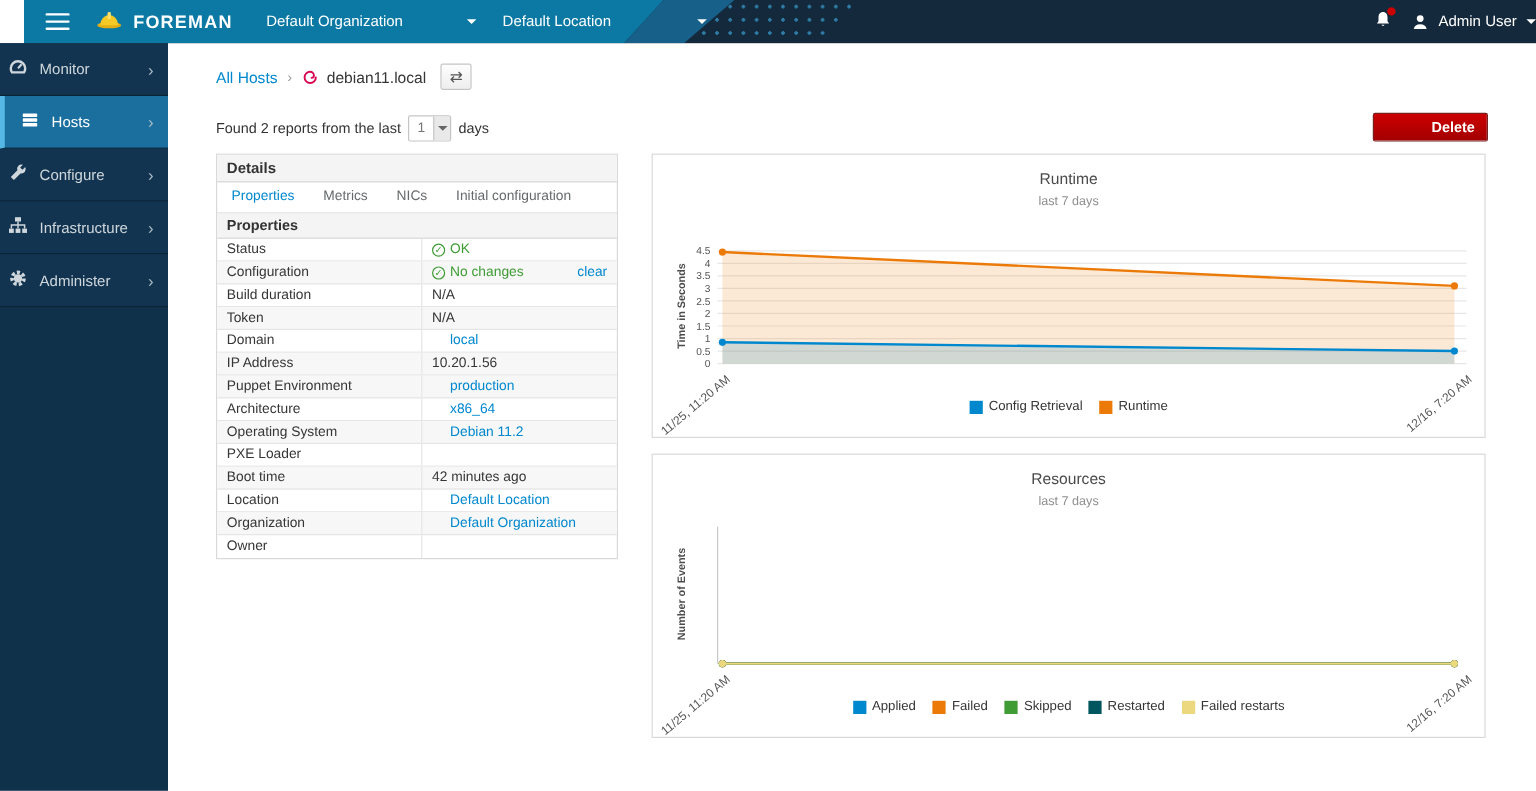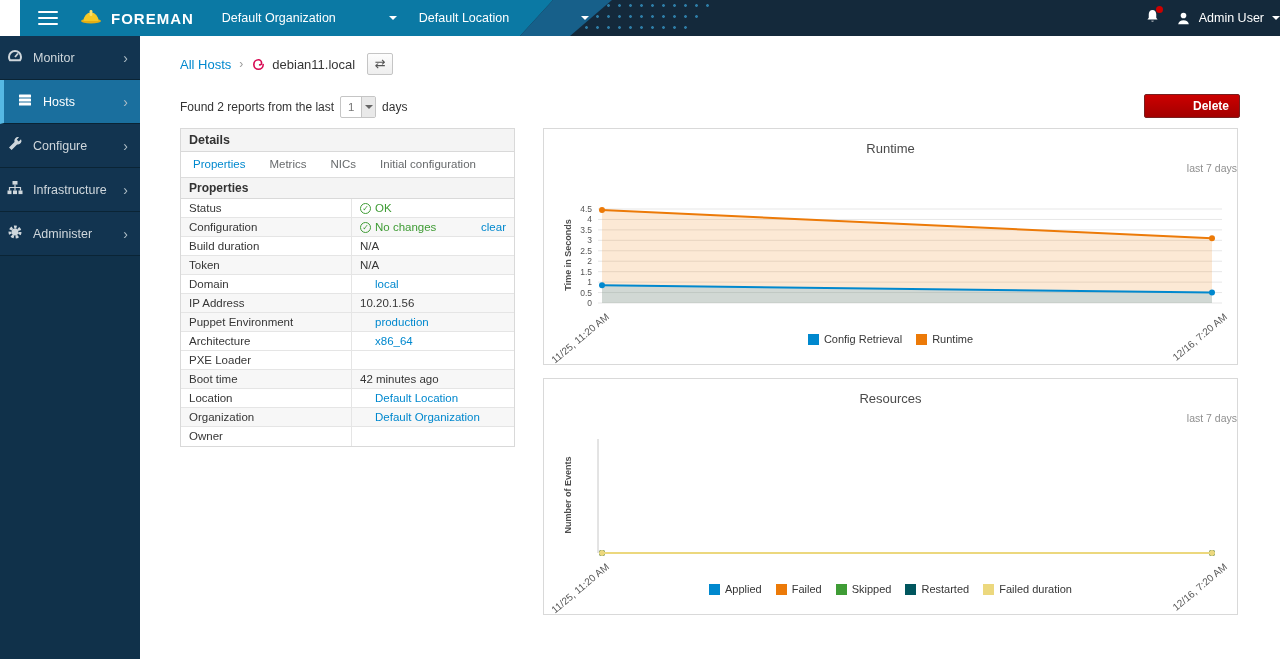--- a/index.html
+++ b/index.html
@@ -88,21 +88,21 @@
   .ok-ic{display:inline-block;width:11px;height:11px;border:1.5px solid #3f9c35;border-radius:50%;
     color:#3f9c35;font-size:8px;line-height:10px;text-align:center;margin-right:4px;font-weight:bold;}
   .okv{color:#3f9c35;}
   .clear-link{margin-left:auto;color:#0088ce;cursor:pointer;}
 
   
   .chart-panel{position:absolute;left:403px;width:695px;height:237px;border:1px solid #d9d9d9;background:#fff;}
   .chart-panel.rt{top:92px;}
   .chart-panel.rs{top:342px;}
   .chart-title{position:absolute;top:12px;left:0;right:0;text-align:center;font-size:13px;color:#4a4a4a;}
-  .chart-sub{position:absolute;top:33px;left:0;right:0;text-align:right;font-size:10.5px;color:#8f8f8f;}
+  .chart-sub{position:absolute;top:33px;left:0;right:0;text-align:center;font-size:10.5px;color:#8f8f8f;}
   .ylabel{position:absolute;left:-36px;width:120px;text-align:center;font-size:9px;font-weight:bold;
     color:#4d4d4d;transform:rotate(-90deg);}
   .rt .ylabel{top:121px;}
   .rs .ylabel{top:111px;}
   .chart-svg{position:absolute;left:8px;}
   .rt .chart-svg{top:72px;}
   .rs .chart-svg{top:58px;}
   .xlab{position:absolute;width:130px;text-align:right;font-size:10px;color:#555;
     transform:rotate(-40deg);transform-origin:100% 0;white-space:nowrap;top:182px;}
   .xlab.l{left:-70px;}
@@ -287,20 +287,26 @@
         <div class="prow striped">
           <div class="plabel">Puppet Environment</div>
           <div class="pval">
             <span class="vlink">production</span>
           </div>
         </div>
         <div class="prow">
           <div class="plabel">Architecture</div>
           <div class="pval">
             <span class="vlink">x86_64</span>
+          </div>
+        </div>
+        <div class="prow striped">
+          <div class="plabel">Operating System</div>
+          <div class="pval">
+            <span class="vlink">Debian 11.2</span>
           </div>
         </div>
         <div class="prow">
           <div class="plabel">PXE Loader</div>
           <div class="pval">
             <span></span>
           </div>
         </div>
         <div class="prow striped">
           <div class="plabel">Boot time</div>
@@ -418,18 +424,18 @@
         <span class="leg-item">
           <span class="leg-sq" style="background:#3f9c35"></span>
           <span>Skipped</span>
         </span>
         <span class="leg-item">
           <span class="leg-sq" style="background:#00565e"></span>
           <span>Restarted</span>
         </span>
         <span class="leg-item">
           <span class="leg-sq" style="background:#ecd87e"></span>
-          <span>Failed duration</span>
+          <span>Failed restarts</span>
         </span>
       </div>
   </div>
 
 </div>
 
 </body></html>

